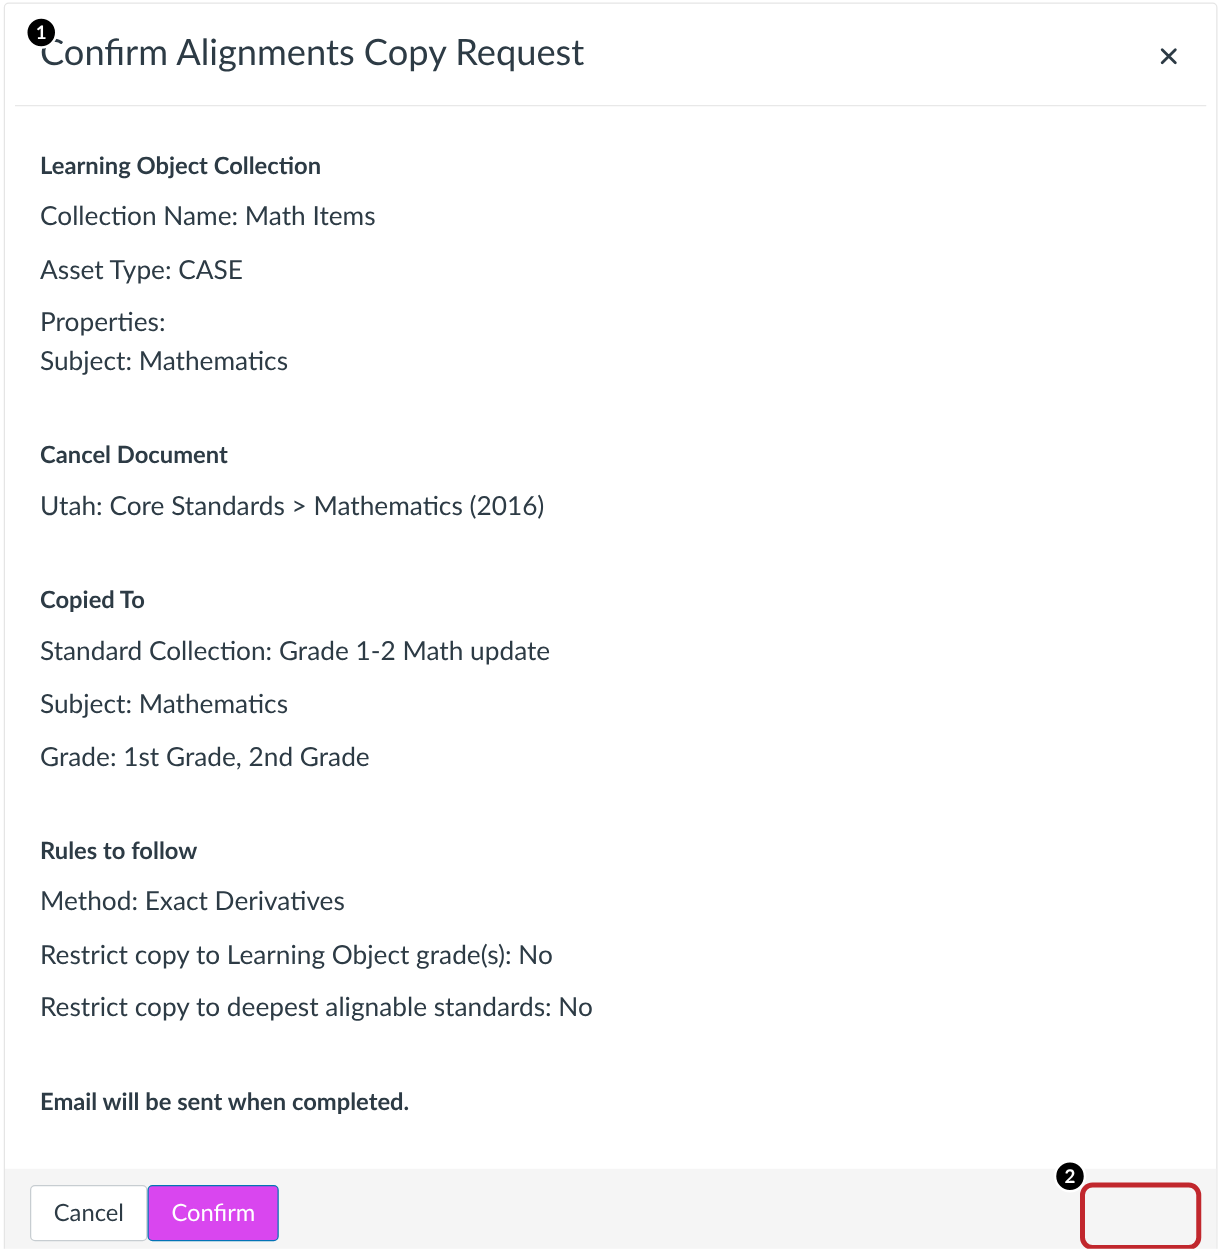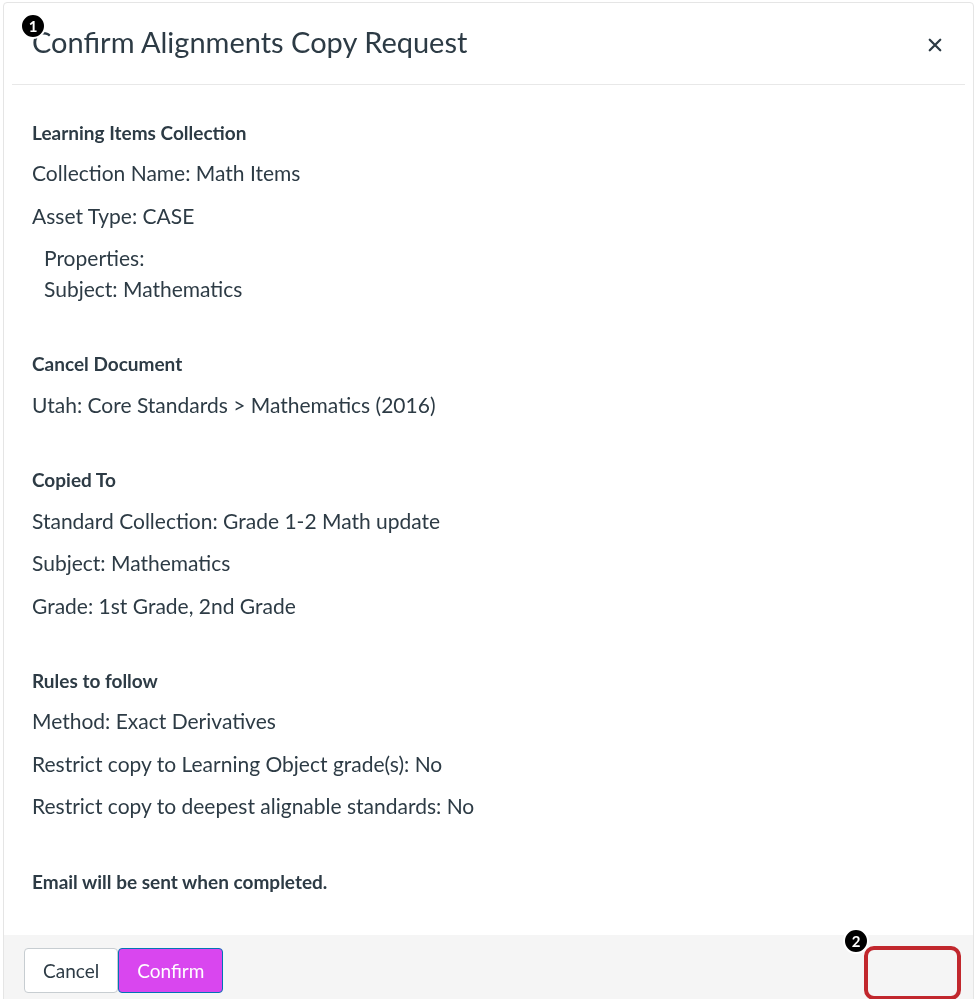--- a/index.html
+++ b/index.html
@@ -75,21 +75,20 @@
     .field {
       font-size: 21px;
       font-weight: 400;
       margin-bottom: 12px;
     }
     .field:last-child {
       margin-bottom: 0;
     }
     .tight .field {
       margin-bottom: 0;
-      margin-left: 12px;
     }
     .note {
       font-size: 19px;
       margin-top: 0;
       font-weight: bold;
     }
     .modal-footer {
       background: #f5f5f5;
       padding: 13px 20px;
       display: flex;
@@ -150,21 +149,21 @@
         <path d="M5 5 L19 19 M19 5 L5 19" stroke="#2d3b45" stroke-width="3" stroke-linecap="round" fill="none"></path>
       </svg>
     </button>
   </div>
 
   <hr class="divider">
 
   <div class="modal-body">
 
     <div class="section">
-      <div class="section-title">Learning Items Collection</div>
+      <div class="section-title">Learning Object Collection</div>
       <div class="field">Collection Name: Math Items</div>
       <div class="field">Asset Type: CASE</div>
       <div class="field tight">
         <div class="field">Properties:</div>
         <div class="field">Subject: Mathematics</div>
       </div>
     </div>
 
     <div class="section">
       <div class="section-title">Cancel Document</div>

